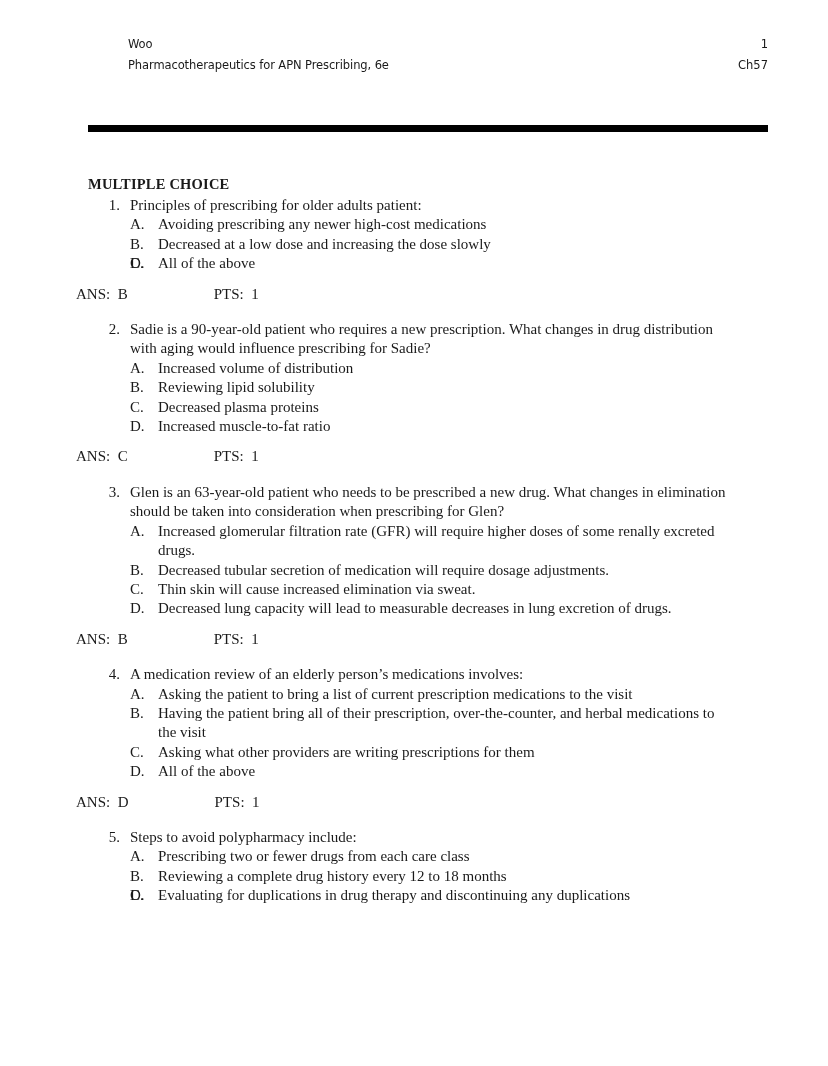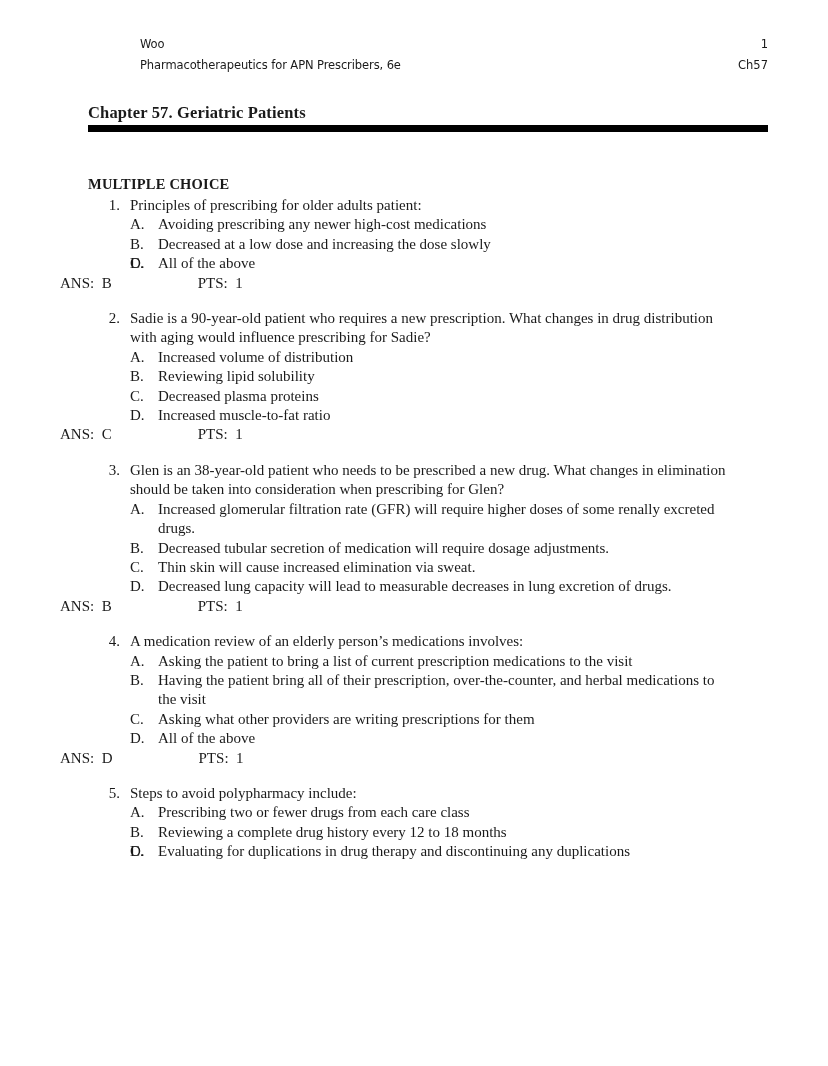--- a/index.html
+++ b/index.html
@@ -26,21 +26,20 @@
 
   
   .doc-header {
     position: absolute;
     left: 128px;
     right: 60px;
     top: 34px;
     font-family: "DejaVu Sans", "Liberation Sans", sans-serif;
     font-size: 11.5px;
     color: #1a1a1a;
-    margin-left: 12px;
   }
   .doc-header .hrow {
     display: flex;
     justify-content: space-between;
     align-items: baseline;
     line-height: 21px;
     white-space: nowrap;
   }
   .doc-header .hleft { letter-spacing: -0.1px; }
   .doc-header .hright { text-align: right; }
@@ -115,22 +114,22 @@
   }
   .opt-letter {
     position: absolute;
     left: 130px;
     width: 20px;
     text-align: left;
     font-size: 15px;
   }
 
   .ansline {
-    margin-top: 0;
-    padding-left: 60px;
+    margin-top: 11px;
+    padding-left: 76px;
     font-size: 15px;
     line-height: 19.4px;
     white-space: nowrap;
   }
   .ansline .ans-label { }
   .ansline .ans-val { }
   .ansline .spacer {
     display: inline-block;
     width: 86px;
   }
@@ -139,26 +138,25 @@
 <body>
 
 <div class="page">
 
   <div class="doc-header">
     <div class="hrow">
       <span class="hleft">Woo</span>
       <span class="hright">1</span>
     </div>
     <div class="hrow">
-      <span class="hleft">Pharmacotherapeutics for APN Prescribers, 6e</span>
+      <span class="hleft">Pharmacotherapeutics for APN Prescribing, 6e</span>
       <span class="hright">Ch57</span>
     </div>
   </div>
 
-  <div class="chapter-title">Chapter 57. Geriatric Patients</div>
   <div class="title-rule"></div>
 
   <div class="section-heading">MULTIPLE CHOICE</div>
 
   <div class="questions" id="question-list">
       <div class="question-block">
         <div class="q-stem"><span class="q-num">1.</span><span>Principles of prescribing for older adults patient:</span></div>
         <div class="options">
           <div class="option"><span class="opt-letter">A.</span><span>Avoiding prescribing any newer high-cost medications</span></div>
           <div class="option"><span class="opt-letter">B.</span><span>Decreased at a low dose and increasing the dose slowly</span></div>
@@ -171,21 +169,21 @@
         <div class="q-stem"><span class="q-num">2.</span><span>Sadie is a 90-year-old patient who requires a new prescription. What changes in drug distribution with aging would influence prescribing for Sadie?</span></div>
         <div class="options">
           <div class="option"><span class="opt-letter">A.</span><span>Increased volume of distribution</span></div>
           <div class="option"><span class="opt-letter">B.</span><span>Reviewing lipid solubility</span></div>
           <div class="option"><span class="opt-letter">C.</span><span>Decreased plasma proteins</span></div>
           <div class="option"><span class="opt-letter">D.</span><span>Increased muscle-to-fat ratio</span></div>
         </div>
         <div class="ansline"><span class="ans-label">ANS:</span>&nbsp;&nbsp;<span class="ans-val">C</span><span class="spacer"></span><span>PTS:</span>&nbsp;&nbsp;<span>1</span></div>
       </div>
       <div class="question-block">
-        <div class="q-stem"><span class="q-num">3.</span><span>Glen is an 38-year-old patient who needs to be prescribed a new drug. What changes in elimination should be taken into consideration when prescribing for Glen?</span></div>
+        <div class="q-stem"><span class="q-num">3.</span><span>Glen is an 63-year-old patient who needs to be prescribed a new drug. What changes in elimination should be taken into consideration when prescribing for Glen?</span></div>
         <div class="options">
           <div class="option"><span class="opt-letter">A.</span><span>Increased glomerular filtration rate (GFR) will require higher doses of some renally excreted drugs.</span></div>
           <div class="option"><span class="opt-letter">B.</span><span>Decreased tubular secretion of medication will require dosage adjustments.</span></div>
           <div class="option"><span class="opt-letter">C.</span><span>Thin skin will cause increased elimination via sweat.</span></div>
           <div class="option"><span class="opt-letter">D.</span><span>Decreased lung capacity will lead to measurable decreases in lung excretion of drugs.</span></div>
         </div>
         <div class="ansline"><span class="ans-label">ANS:</span>&nbsp;&nbsp;<span class="ans-val">B</span><span class="spacer"></span><span>PTS:</span>&nbsp;&nbsp;<span>1</span></div>
       </div>
       <div class="question-block">
         <div class="q-stem"><span class="q-num">4.</span><span>A medication review of an elderly person’s medications involves:</span></div>

